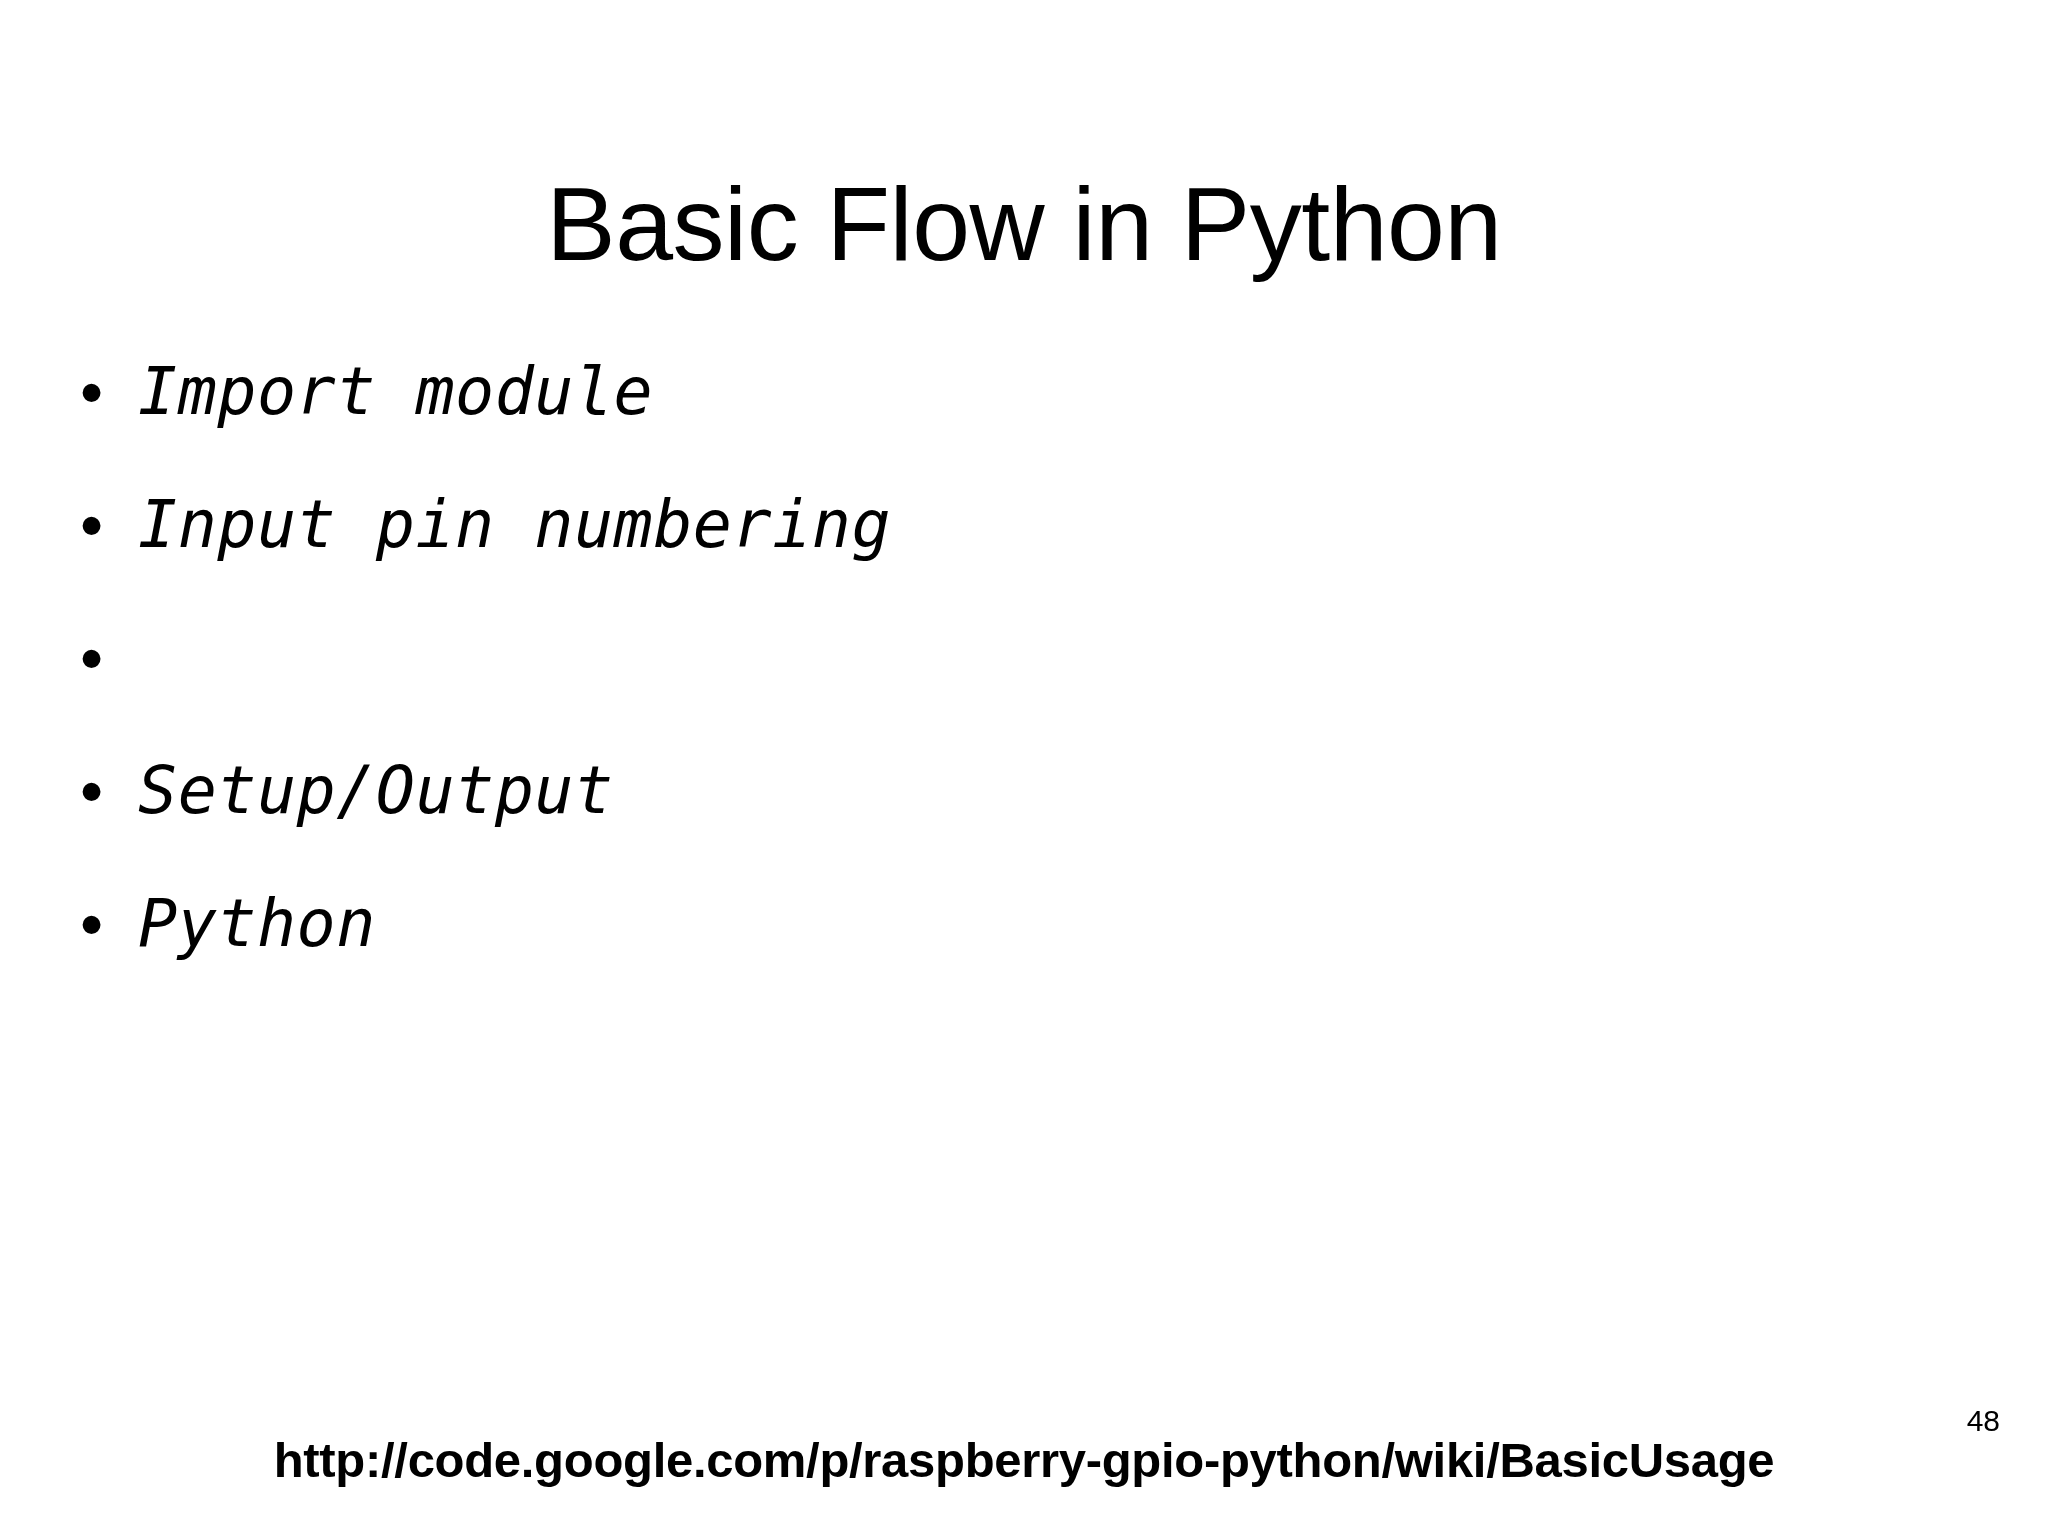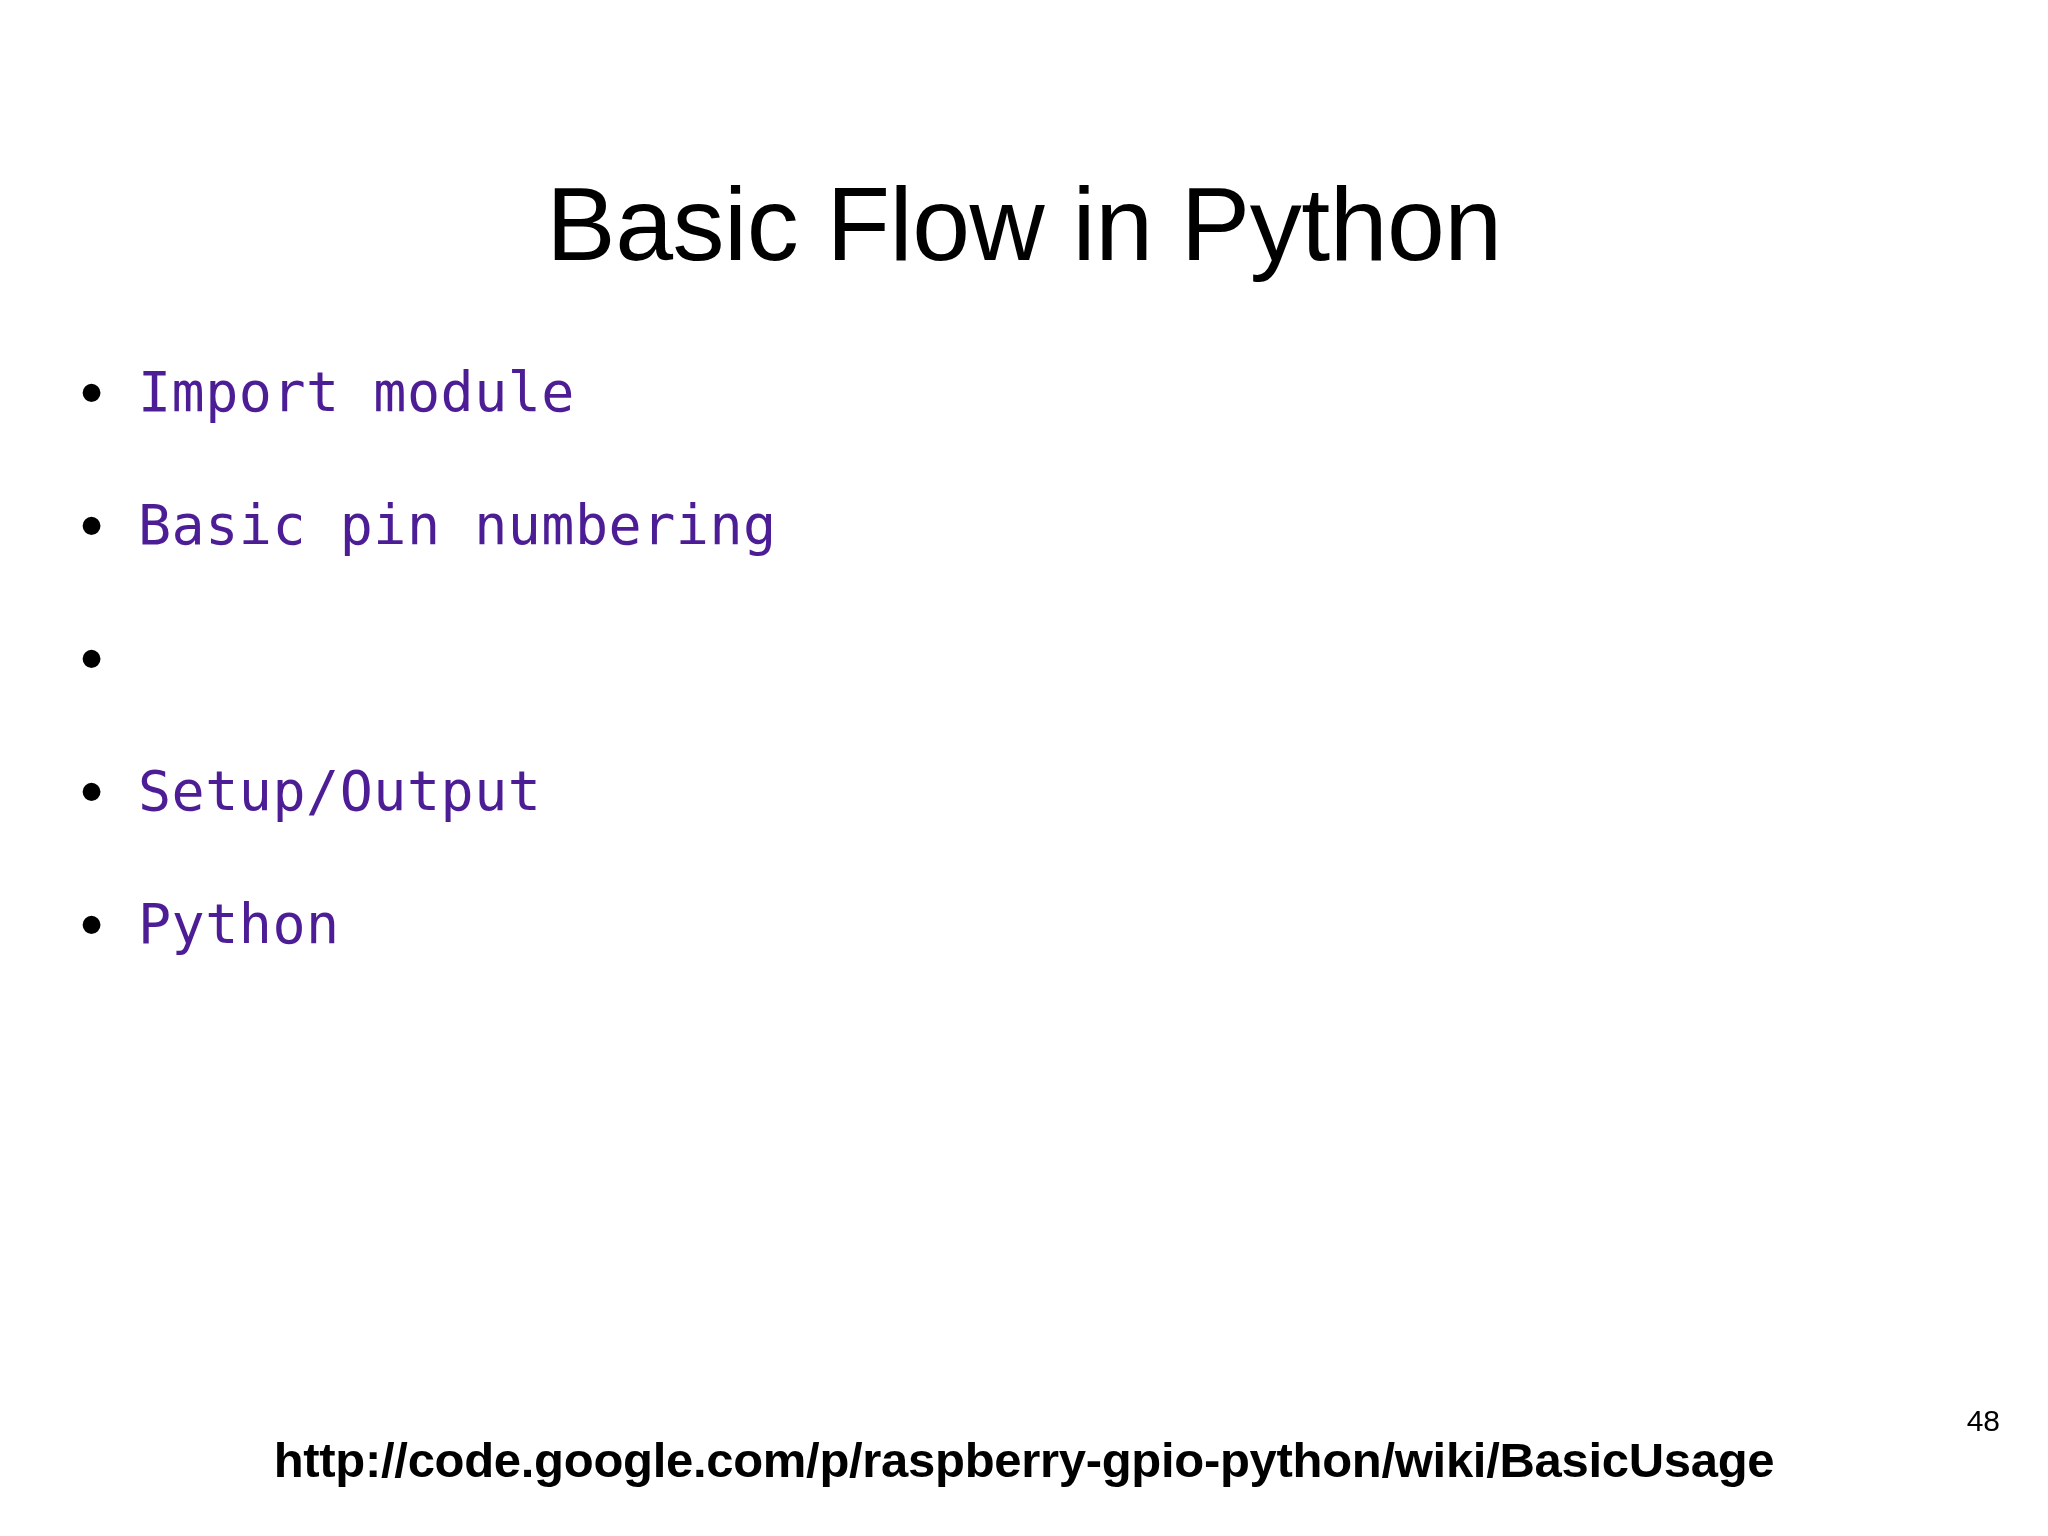--- a/index.html
+++ b/index.html
@@ -54,25 +54,26 @@
     width: 58px;
     font-family: "Liberation Sans", sans-serif;
     font-size: 66px;
     line-height: 108px;
     text-align: left;
     color: #000000;
   }
   .bullet-text {
     flex: 1 1 auto;
     font-family: "DejaVu Sans Mono", monospace;
-    font-size: 55px;
+    font-size: 65px;
     line-height: 108px;
     letter-spacing: 0.5px;
-    color: #4c1d95;
+    color: #000000;
     white-space: pre;
+    font-style: italic;
   }
 
   
   #footer-url {
     position: absolute;
     left: 0;
     top: 1432px;
     width: 2048px;
     text-align: center;
     font-family: "Liberation Sans", sans-serif;
@@ -101,21 +102,21 @@
 
   <ul id="bullet-list">
 
     <li class="bullet-row">
       <span class="bullet-marker">•</span>
       <span class="bullet-text">Import module</span>
     </li>
 
     <li class="bullet-row">
       <span class="bullet-marker">•</span>
-      <span class="bullet-text">Basic pin numbering</span>
+      <span class="bullet-text">Input pin numbering</span>
     </li>
 
     <li class="bullet-row">
       <span class="bullet-marker">•</span>
     </li>
 
     <li class="bullet-row">
       <span class="bullet-marker">•</span>
       <span class="bullet-text">Setup/Output</span>
     </li>

